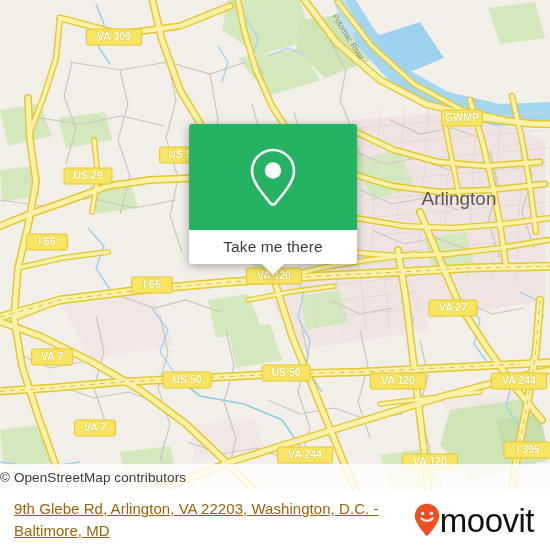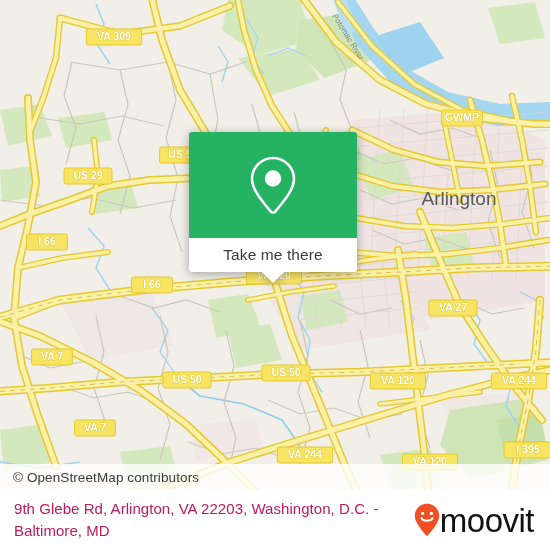--- a/index.html
+++ b/index.html
@@ -12,31 +12,30 @@
 
   
   .map{position:absolute;left:0;top:0;width:550px;height:490px;overflow:hidden;background:#f2efe9;}
   .map svg{position:absolute;left:0;top:0;display:block;}
 
   
   .attrib{
     position:absolute;left:0;bottom:0;width:550px;height:26px;
     background:rgba(255,255,255,0.80);
     display:flex;align-items:center;
-    box-sizing:border-box;padding-left:13px;
+    box-sizing:border-box;
     font-size:13.5px;color:#3a3a3a;letter-spacing:0.1px;
     z-index:6;
   }
 
   
   .card{
     position:absolute;left:189px;top:124px;width:168px;height:140px;
     z-index:7;
     filter:drop-shadow(0 2px 5px rgba(0,0,0,0.32));
-    margin-top:8px;
   }
   .card-top{
     width:100%;height:106px;
     background:#25b262;
     border-radius:3px 3px 0 0;
     display:flex;align-items:center;justify-content:center;
   }
   .card-top svg{display:block;}
   .card-bottom{
     width:100%;height:34px;background:#ffffff;
@@ -57,23 +56,24 @@
   .footer{
     position:absolute;left:0;top:490px;width:550px;height:60px;
     background:#ffffff;
     display:flex;align-items:center;
     box-sizing:border-box;
     padding:0 12px 0 14px;
     z-index:8;
   }
   .footer-text{
     flex:1 1 auto;
-    font-size:15px;line-height:22px;color:#be185d;
+    font-size:15px;line-height:22px;color:#a16207;
     letter-spacing:0.05px;
     padding-right:4px;
+    text-decoration:underline;
   }
   .brand{
     flex:0 0 auto;display:flex;align-items:center;gap:0;
     padding-right:4px;
   }
   .brand-word{
     font-size:33px;line-height:33px;color:#111111;
     letter-spacing:-0.5px;font-weight:400;
   }
 

